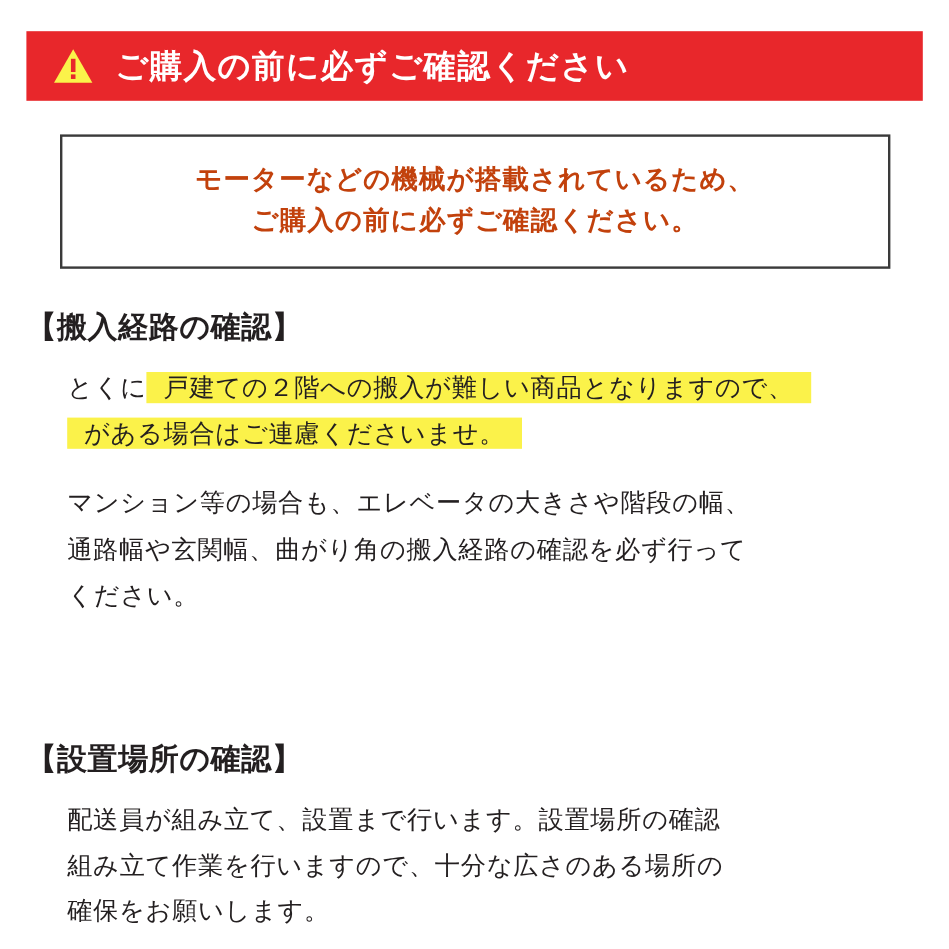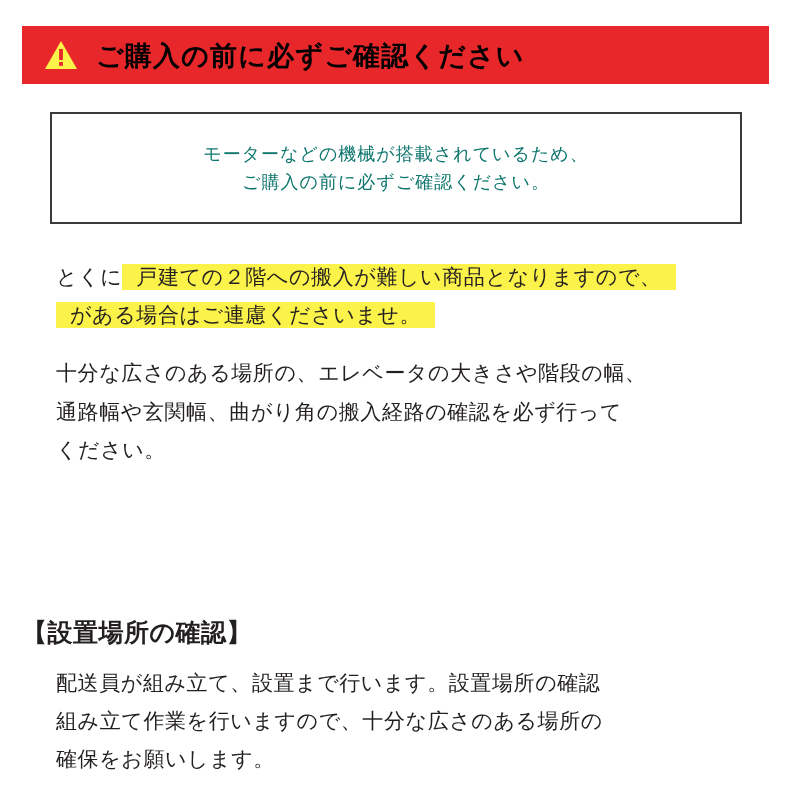--- a/index.html
+++ b/index.html
@@ -36,21 +36,21 @@
     padding-left: 22px;
   }
   .warn-icon {
     width: 34px;
     height: 30px;
     flex: 0 0 auto;
     margin-right: 18px;
     display: block;
   }
   .banner-title {
-    color: #000000;
+    color: #ffffff;
     font-size: 27px;
     font-weight: bold;
     letter-spacing: 1.2px;
     line-height: 1;
     white-space: nowrap;
   }
 
   
   .lead-box {
     position: absolute;
@@ -59,25 +59,25 @@
     width: 692px;
     height: 112px;
     border: 2px solid #3a3a3a;
     box-sizing: border-box;
     display: flex;
     flex-direction: column;
     align-items: center;
     justify-content: center;
   }
   .lead-line {
-    font-size: 18px;
-    font-weight: normal;
+    font-size: 22px;
+    font-weight: bold;
     letter-spacing: 1px;
     line-height: 1.55;
-    color: #0f766e;
+    color: #c2410c;
     white-space: nowrap;
   }
 
   
   .section {
     position: absolute;
     left: 22px;
     width: 750px;
   }
   .sec-1 { top: 258px; }
@@ -124,30 +124,31 @@
     </svg>
     <div class="banner-title">ご購入の前に必ずご確認ください</div>
   </div>
 
   <div class="lead-box">
     <div class="lead-line">モーターなどの機械が搭載されているため、</div>
     <div class="lead-line">ご購入の前に必ずご確認ください。</div>
   </div>
 
   <div class="section sec-1">
+    <h2 class="sec-head">【搬入経路の確認】</h2>
     <p class="para">
       <span class="ln">
         <span>とくに</span><span class="hl">戸建ての２階への搬入が難しい商品となりますので、</span>
       </span>
       <span class="ln">
         <span class="hl">がある場合はご連慮くださいませ。</span>
       </span>
     </p>
     <p class="para">
-      <span class="ln">十分な広さのある場所の、エレベータの大きさや階段の幅、</span>
+      <span class="ln">マンション等の場合も、エレベータの大きさや階段の幅、</span>
       <span class="ln">通路幅や玄関幅、曲がり角の搬入経路の確認を必ず行って</span>
       <span class="ln">ください。</span>
     </p>
   </div>
 
   <div class="section sec-2">
     <h2 class="sec-head">【設置場所の確認】</h2>
     <p class="para">
       <span class="ln">配送員が組み立て、設置まで行います。設置場所の確認</span>
       <span class="ln">組み立て作業を行いますので、十分な広さのある場所の</span>

